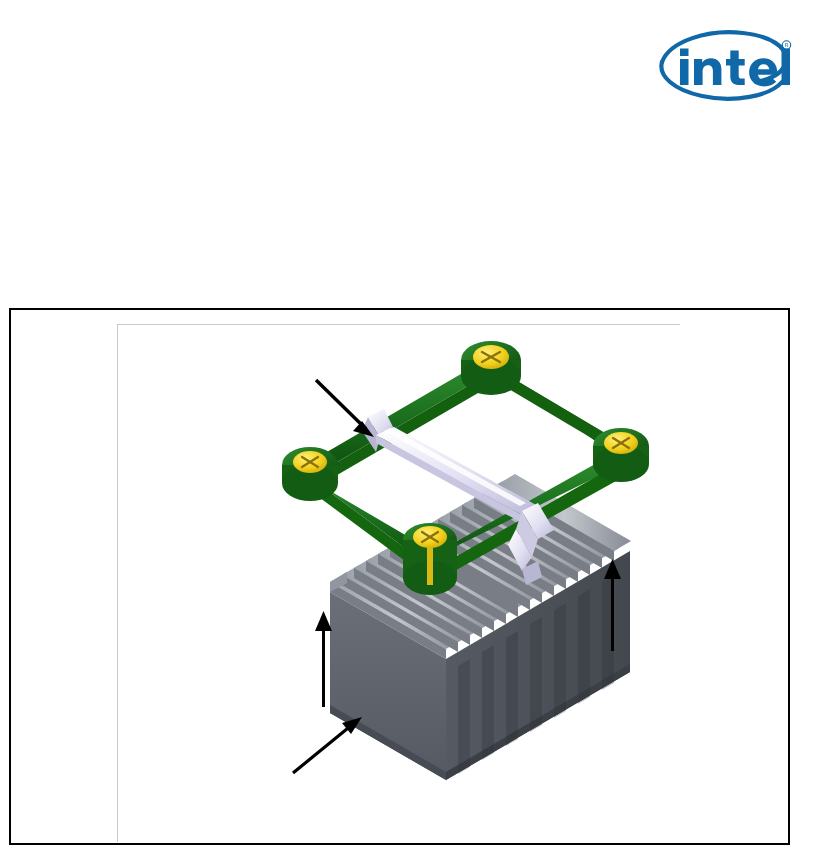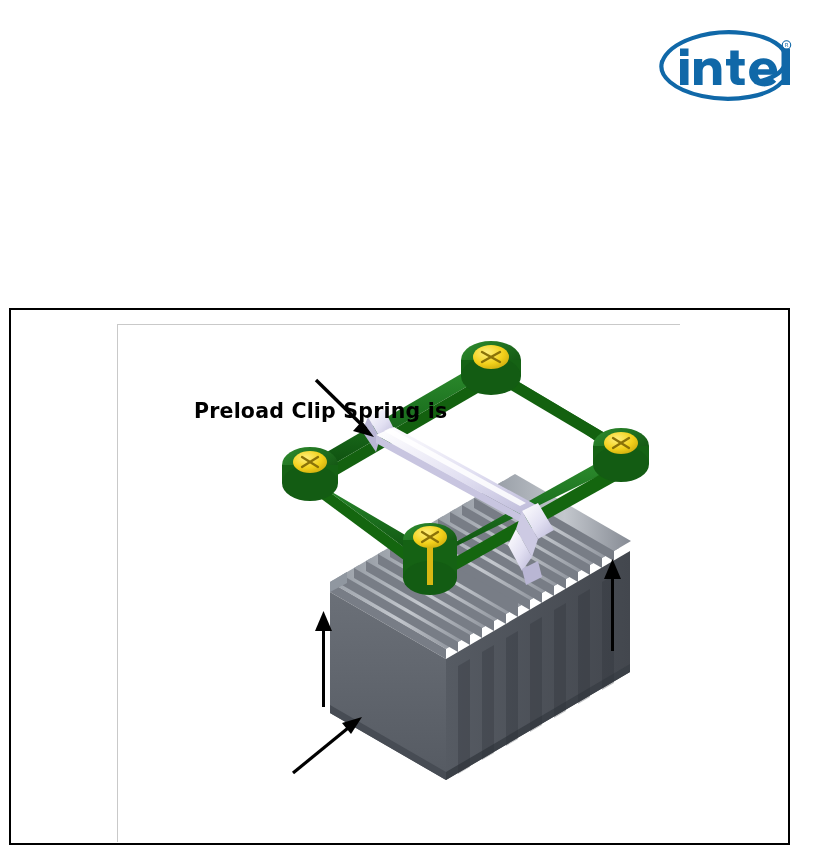--- a/index.html
+++ b/index.html
@@ -348,21 +348,20 @@
         <polygon points="256,112 235,106 244,96" fill="#000000"></polygon>
       </g>
 
       <g>
         <line x1="175" y1="448" x2="235" y2="399" stroke="#000000" stroke-width="3.2"></line>
         <polygon points="244,392 224,398 233,409" fill="#000000"></polygon>
       </g>
     </svg>
 
     <div class="callout callout-top">
-      <div>Preload Clip Spring is</div>
     </div>
 
     <div class="callout callout-bottom">
       
       
     </div>
   </div>
 </div>
 
 </body></html>

